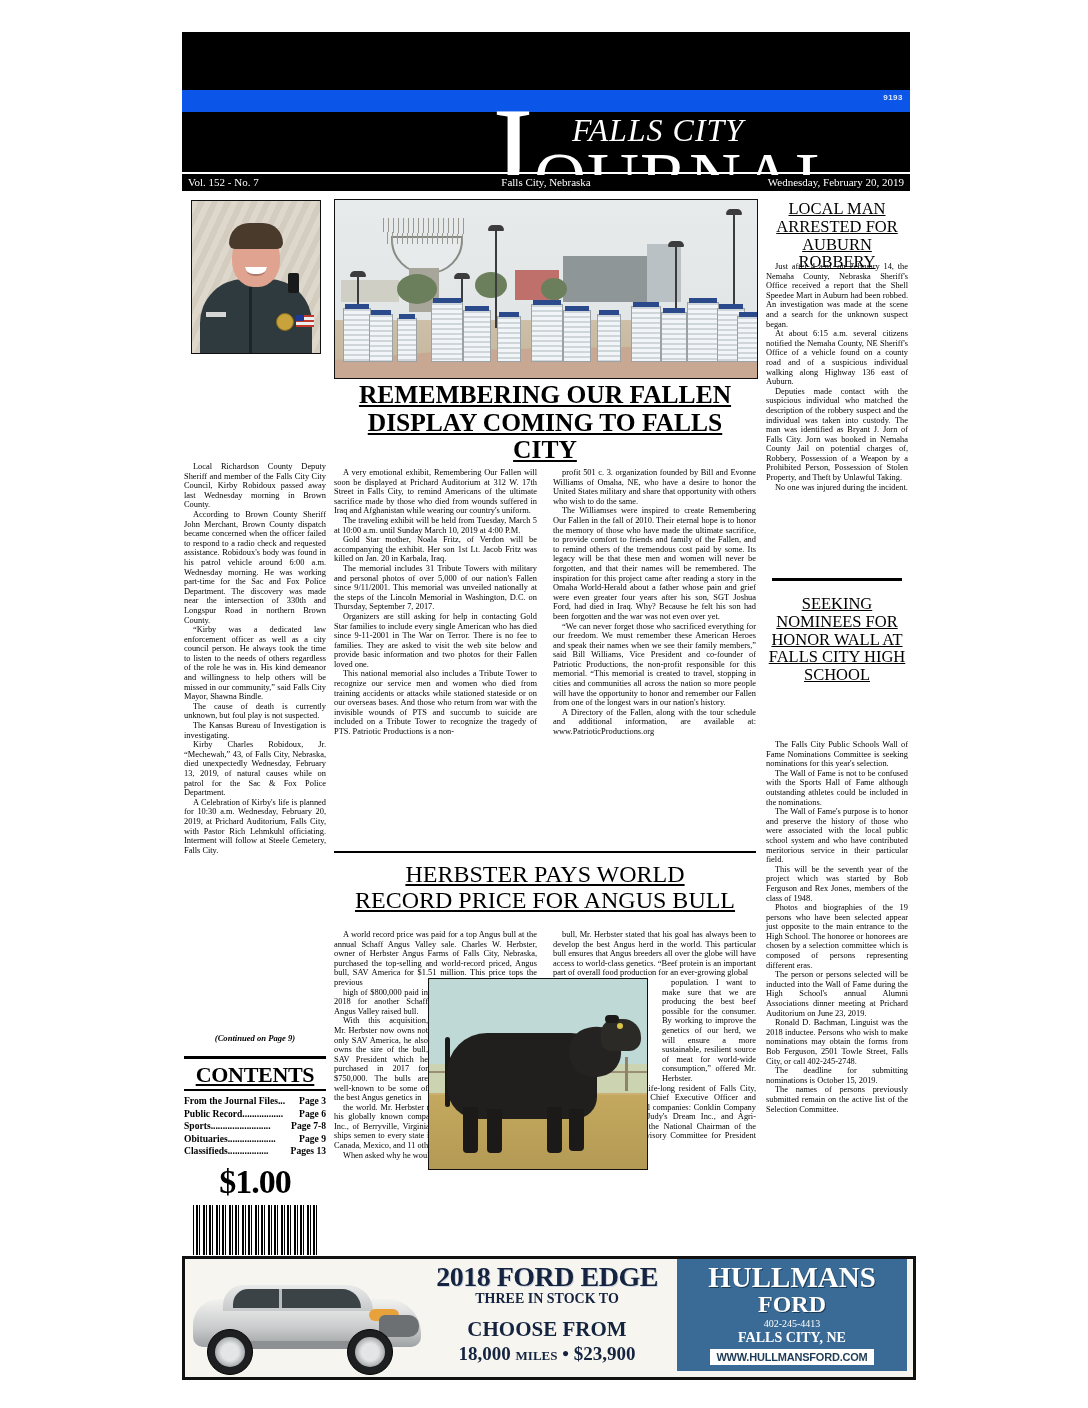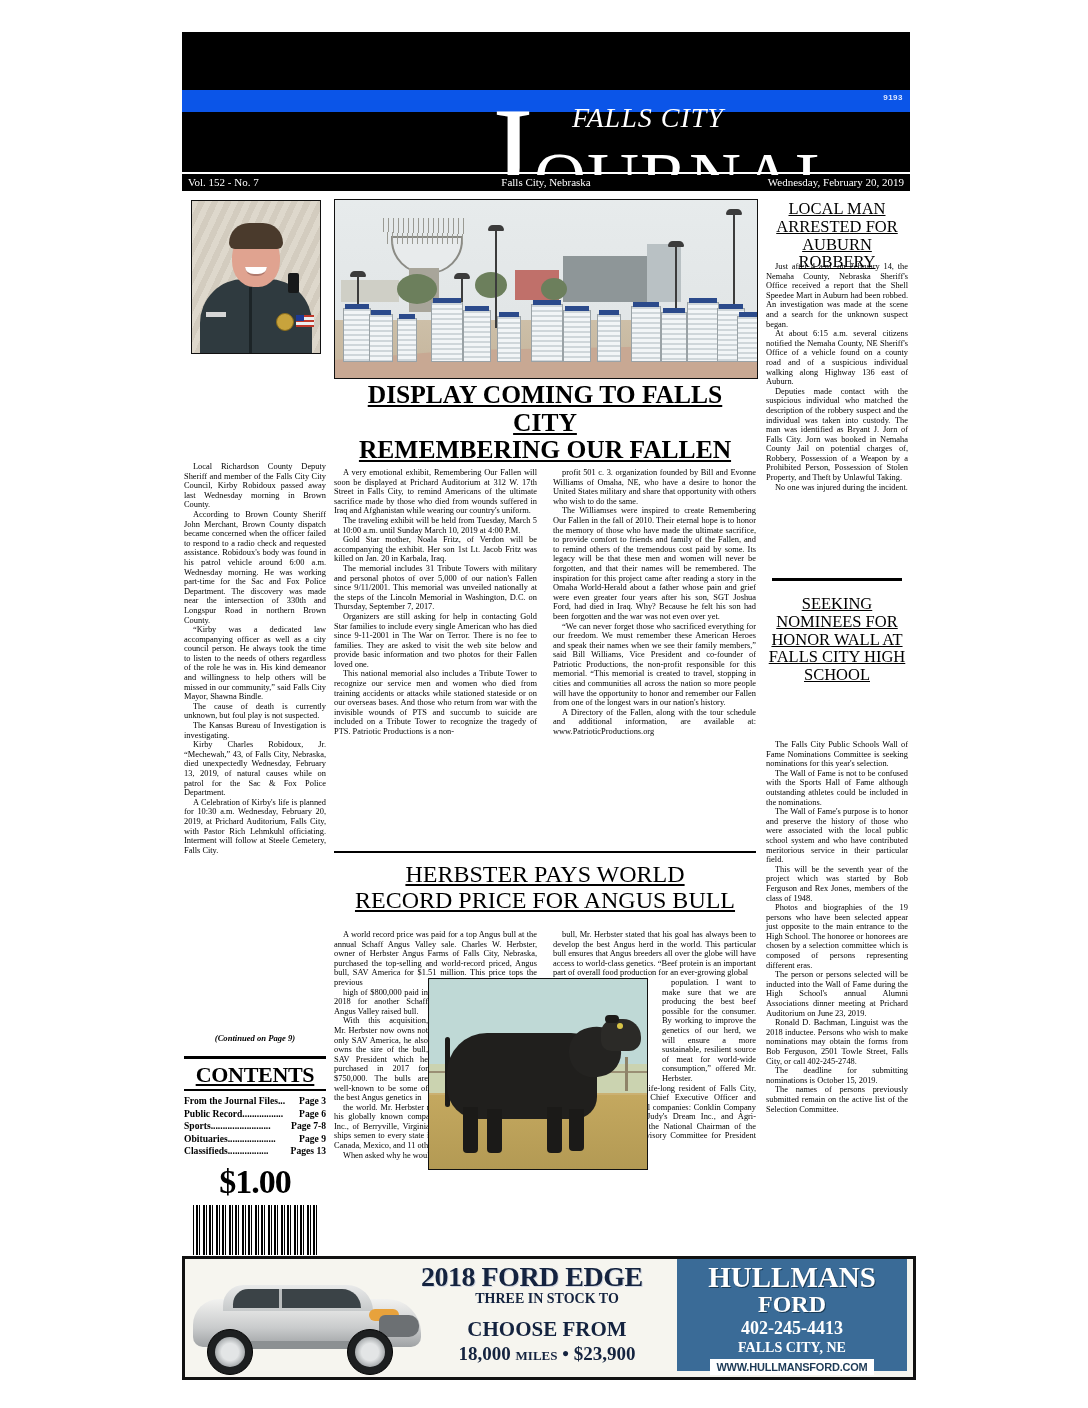--- a/index.html
+++ b/index.html
@@ -4,21 +4,21 @@
 <style>
   html,body{margin:0;padding:0;background:#ffffff;}
   body{width:1088px;height:1408px;font-family:"Liberation Serif",serif;-webkit-font-smoothing:antialiased;}
   .page{position:relative;width:1088px;height:1408px;background:#fff;overflow:hidden;}
 
   
   .masthead{position:absolute;left:182px;top:32px;width:728px;height:148px;background:#000;overflow:hidden;}
   .blue-bar{position:absolute;left:0;top:58px;width:728px;height:22px;background:#0b55e8;}
   .badge-num{position:absolute;right:7px;top:61px;color:#dfe8ff;font-family:"Liberation Sans",sans-serif;font-size:8px;font-weight:bold;letter-spacing:.5px;}
   .mast-j{position:absolute;left:300px;top:56px;color:#fff;font-family:"Liberation Serif",serif;font-size:128px;line-height:128px;font-weight:normal;}
-  .mast-fallscity{position:absolute;left:390px;top:66px;color:#fff;font-style:italic;font-family:"Liberation Serif",serif;font-size:28px;line-height:40px;letter-spacing:1px;}
+  .mast-fallscity{position:absolute;left:390px;top:78px;color:#fff;font-style:italic;font-family:"Liberation Serif",serif;font-size:32px;line-height:40px;letter-spacing:1px;}
   .mast-journal{position:absolute;left:352px;top:110px;color:#fff;font-family:"Liberation Serif",serif;font-size:72px;line-height:72px;letter-spacing:1px;}
   .mast-rule{position:absolute;left:182px;top:172px;width:728px;height:2px;background:#fff;}
   .mast-foot{position:absolute;left:182px;top:175px;width:728px;height:16px;background:#000;color:#fff;}
   .mast-foot span{position:absolute;top:1px;font-size:11px;font-family:"Liberation Serif",serif;}
   .mf-left{left:6px;}
   .mf-mid{left:0;width:728px;text-align:center;}
   .mf-right{right:6px;}
   .body-text{font-family:"Liberation Serif",serif;font-size:8.4px;line-height:9.6px;text-align:justify;color:#000;}
   .body-text p{margin:0;text-indent:9px;}
   .hl{font-family:"Liberation Serif",serif;text-align:center;line-height:1.08;color:#000;text-decoration:underline;}
@@ -129,29 +129,29 @@
   .car-body{position:absolute;left:0;top:14px;width:228px;height:48px;border-radius:26px 34px 10px 10px;background:linear-gradient(#f2f2f0,#c9cbcc 60%,#9fa2a4);}
   .car-roof{position:absolute;left:30px;top:0;width:150px;height:26px;border-radius:22px 28px 0 0;background:linear-gradient(#e9eaea,#c6c9ca);}
   .car-glass{position:absolute;left:40px;top:4px;width:128px;height:19px;border-radius:16px 20px 0 0;background:#3b4347;}
   .car-glass:after{content:"";position:absolute;left:46px;top:0;width:3px;height:19px;background:#b9bcbd;}
   .car-grill{position:absolute;left:186px;top:30px;width:40px;height:22px;border-radius:6px 10px 10px 6px;background:#6c7073;}
   .car-light{position:absolute;left:176px;top:24px;width:30px;height:12px;border-radius:8px;background:#e8a23c;}
   .wheel{position:absolute;top:44px;width:44px;height:44px;border-radius:50%;background:#1d1f20;border:1px solid #000;}
   .wheel:after{content:"";position:absolute;left:7px;top:7px;width:30px;height:30px;border-radius:50%;background:radial-gradient(#e3e5e6 40%,#a8acae 70%,#8b8f91);}
   .w1{left:14px;} .w2{left:154px;}
   .car-skirt{position:absolute;left:20px;top:56px;width:168px;height:8px;background:#8c9092;border-radius:3px;}
-  .ad-title{position:absolute;left:236px;top:2px;width:252px;font-family:"Liberation Serif",serif;font-weight:bold;font-size:28px;color:#14233f;letter-spacing:-.5px;text-shadow:1px 1px 0 #cfd4de;}
+  .ad-title{position:absolute;left:236px;top:2px;width:252px;text-align:center;font-family:"Liberation Serif",serif;font-weight:bold;font-size:28px;color:#14233f;letter-spacing:-.5px;text-shadow:1px 1px 0 #cfd4de;}
   .ad-l2{position:absolute;left:236px;top:32px;width:252px;text-align:center;font-family:"Liberation Serif",serif;font-weight:bold;font-size:14px;color:#14233f;font-variant:small-caps;}
   .ad-l3{position:absolute;left:236px;top:58px;width:252px;text-align:center;font-family:"Liberation Serif",serif;font-weight:bold;font-size:21px;color:#14233f;font-variant:small-caps;}
   .ad-l4{position:absolute;left:236px;top:84px;width:252px;text-align:center;font-family:"Liberation Serif",serif;font-weight:bold;font-size:19px;color:#14233f;}
   .ad-l4 .sm{font-size:13px;font-variant:small-caps;}
   .ad-right{position:absolute;left:492px;top:0;width:230px;height:112px;background:#3a6b97;color:#fff;text-align:center;}
   .ad-dealer{font-family:"Liberation Serif",serif;font-weight:bold;font-size:29px;margin-top:2px;letter-spacing:0px;text-shadow:1px 1px 0 #1b3b55;}
   .ad-ford{font-family:"Liberation Serif",serif;font-weight:bold;font-size:24px;margin-top:-3px;text-shadow:1px 1px 0 #1b3b55;}
-  .ad-phone{font-family:"Liberation Serif",serif;font-weight:bold;font-size:18px;margin-top:0px;}
+  .ad-phone{font-family:"Liberation Serif",serif;font-weight:normal;font-size:10px;margin-top:0px;}
   .ad-city{font-family:"Liberation Serif",serif;font-weight:bold;font-size:14px;margin-top:1px;}
   .ad-web{display:inline-block;background:#fff;color:#1d3a56;font-family:"Liberation Sans",sans-serif;font-weight:bold;font-size:11px;padding:2px 6px;margin-top:3px;letter-spacing:-.2px;}
 </style>
 </head>
 <body>
 
 <div class="page">
 
   <div class="masthead">
     <div class="blue-bar"></div>
@@ -176,21 +176,21 @@
     <div class="dp-smile"></div>
     <div class="dp-badge"></div>
     <div class="dp-flag"></div>
     <div class="dp-radio"></div>
     <div class="dp-namebar"></div>
   </div>
 
   <div class="body-text left-body">
       <p>Local Richardson County Deputy Sheriff and member of the Falls City City Council, Kirby Robidoux passed away last Wednesday morning in Brown County.</p>
       <p>According to Brown County Sheriff John Merchant, Brown County dispatch became concerned when the officer failed to respond to a radio check and requested assistance. Robidoux's body was found in his patrol vehicle around 6:00 a.m. Wednesday morning. He was working part-time for the Sac and Fox Police Department. The discovery was made near the intersection of 330th and Longspur Road in northern Brown County.</p>
-      <p>“Kirby was a dedicated law accompanying officer as well as a city council person. He always took the time to listen to the needs of others regardless of the role he was in. His kind demeanor and willingness to help others will be missed in our community,” said Falls City Mayor, Shawna Bindle.</p>
+      <p>“Kirby was a dedicated law enforcement officer as well as a city council person. He always took the time to listen to the needs of others regardless of the role he was in. His kind demeanor and willingness to help others will be missed in our community,” said Falls City Mayor, Shawna Bindle.</p>
       <p>The cause of death is currently unknown, but foul play is not suspected.</p>
       <p>The Kansas Bureau of Investigation is investigating.</p>
       <p>Kirby Charles Robidoux, Jr. “Mechewah,” 43, of Falls City, Nebraska, died unexpectedly Wednesday, February 13, 2019, of natural causes while on patrol for the Sac &amp; Fox Police Department.</p>
       <p>A Celebration of Kirby's life is planned for 10:30 a.m. Wednesday, February 20, 2019, at Prichard Auditorium, Falls City, with Pastor Rich Lehmkuhl officiating.  Interment will follow at Steele Cemetery, Falls City.</p>
     </div>
   <div class="contpage">(Continued on Page 9)</div>
 
   <div class="contents-box">
     <div class="cb-rule"></div>
     <div class="cb-title">CONTENTS</div>
@@ -261,22 +261,22 @@
         <div class="tribute" style="left: 262px; width: 22px; height: 46px;"></div>
         <div class="tribute" style="left: 296px; width: 28px; height: 54px;"></div>
         <div class="tribute" style="left: 326px; width: 24px; height: 48px;"></div>
         <div class="tribute" style="left: 352px; width: 30px; height: 58px;"></div>
         <div class="tribute" style="left: 382px; width: 26px; height: 52px;"></div>
         <div class="tribute" style="left: 402px; width: 22px; height: 44px;"></div>
       </div>
   </div>
 
   <div class="hl center-head sc-head">
+    <div>REMEMBERING OUR FALLEN</div>
     <div>DISPLAY COMING TO FALLS CITY</div>
-    <div>REMEMBERING OUR FALLEN</div>
   </div>
   <div class="body-text center-col-a">
       <p>A very emotional exhibit, Remembering Our Fallen will soon be displayed at Prichard Auditorium at 312 W. 17th Street in Falls City, to remind Americans of the ultimate sacrifice made by those who died from wounds suffered in Iraq and Afghanistan while wearing our country's uniform.</p>
       <p>The traveling exhibit will be held from Tuesday, March 5 at 10:00 a.m. until Sunday March 10, 2019 at 4:00 P.M.</p>
       <p>Gold Star mother, Noala Fritz, of Verdon will be accompanying the exhibit. Her son 1st Lt. Jacob Fritz was killed on Jan. 20 in Karbala, Iraq.</p>
       <p>The memorial includes 31 Tribute Towers with military and personal photos of over 5,000 of our nation's Fallen since 9/11/2001. This memorial was unveiled nationally at the steps of the Lincoln Memorial in Washington, D.C. on Thursday, September 7, 2017.</p>
       <p>Organizers are still asking for help in contacting Gold Star families to include every single American who has died since 9-11-2001 in The War on Terror. There is no fee to families.  They are asked to visit the web site below and provide basic information and two photos for their Fallen loved one.</p>
       <p>This national memorial also includes a Tribute Tower to recognize our service men and women who died from training accidents or attacks while stationed stateside or on our overseas bases.  And those who return from war with the invisible wounds of PTS and succumb to suicide are included on a Tribute Tower to recognize the tragedy of PTS. Patriotic Productions is a non-</p>
     </div>
   <div class="body-text center-col-b">

